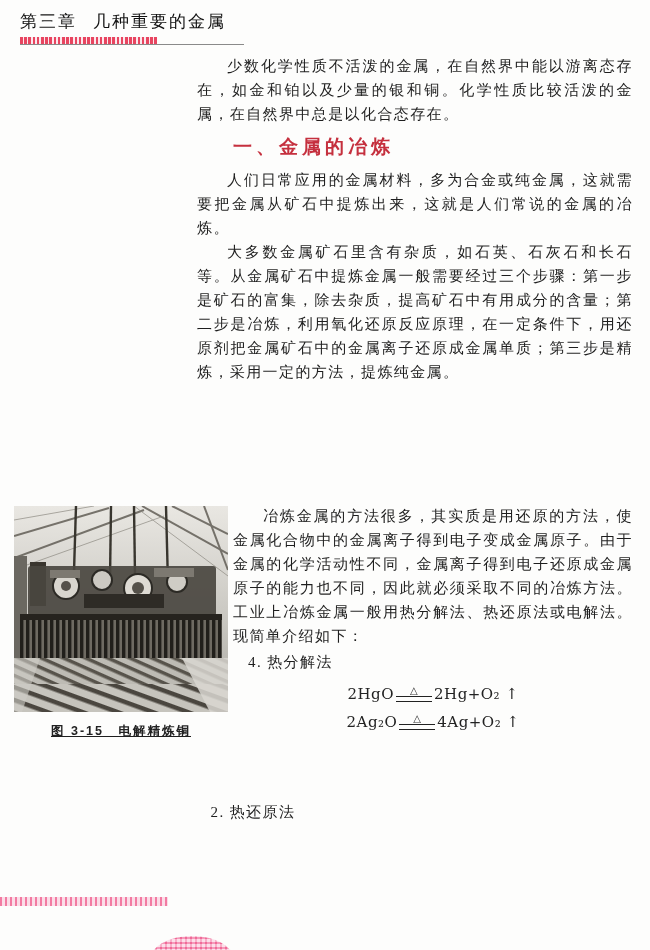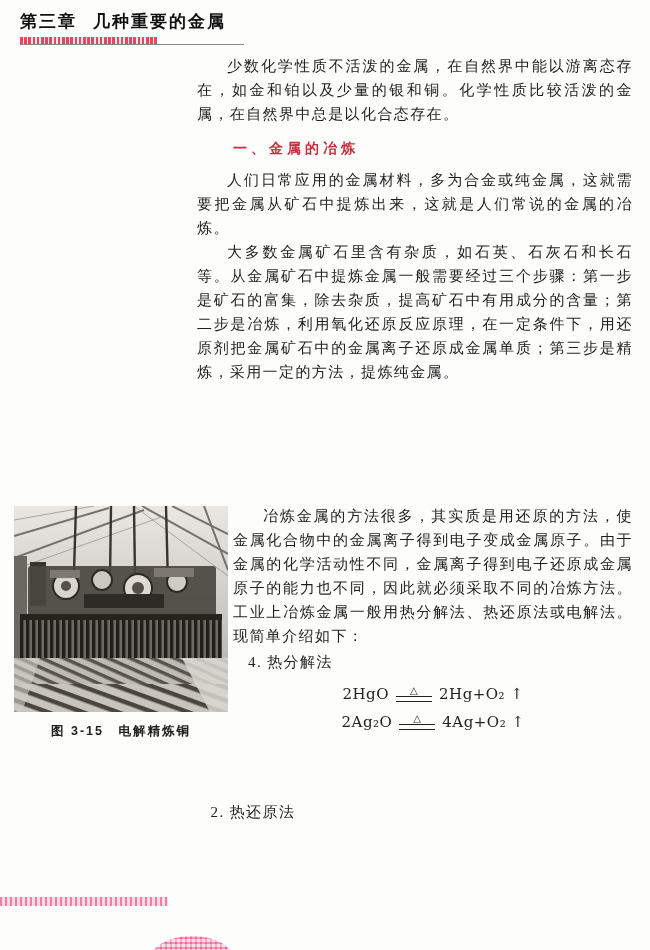--- a/index.html
+++ b/index.html
@@ -5,54 +5,54 @@
   * { margin:0; padding:0; box-sizing:border-box; }
   html,body { background:#ffffff; }
   .page {
     position:relative; width:650px; height:950px; background:#fdfdfc;
     font-family:"Liberation Serif","DejaVu Sans",serif;
     color:#1e1e1e; overflow:hidden;
   }
   
   .chapter-header {
     position:absolute; left:20px; top:10px; display:flex; gap:16px;
-    font-size:17px; font-weight:bold; letter-spacing:2px; color:#111;
+    font-size:17px; font-weight:normal; letter-spacing:2px; color:#111;
     font-family:"Liberation Sans","DejaVu Sans",sans-serif;
   }
   .header-stripes {
     position:absolute; left:20px; top:37px; width:137px; height:8px;
     background:repeating-linear-gradient(90deg,#e84560 0 2.6px,#fbe9ee 2.6px 4.2px);
   }
   .header-rule {
     position:absolute; left:20px; top:44px; width:224px; height:1px; background:#8a8a8a;
   }
   
   .block { position:absolute; font-size:15px; line-height:24px; text-align:justify; letter-spacing:1.4px; }
   #block-top { left:197px; top:56px; width:436px; }
   #block-mid { left:233px; top:506px; width:400px; }
   #block-bot { left:188px; top:800px; width:436px; }
   .para { text-indent:2em;font-family:Liberation Mono, monospace; }
   .section-heading {
-    margin:8px 0 10px 36px; font-size:14px; font-weight:bold; letter-spacing:4px;
-    color:#c5303e; font-family:Liberation Sans, sans-serif;
+    margin:8px 0 10px 36px; font-size:19px; font-weight:bold; letter-spacing:4px;
+    color:#c5303e; font-family:Liberation Mono, monospace;
   }
   .sub-title { text-indent:1em; }
   #block-bot .sub-title { text-indent:1.5em; }
   
   .equations { margin-top:6px; }
   .equation {
-    display:flex; justify-content:center; align-items:center; gap:5px;
+    display:flex; justify-content:center; align-items:center; 
     height:28px; font-family:"DejaVu Serif","DejaVu Sans",serif;
     font-size:15px; letter-spacing:0.5px; color:#222; text-indent:0;
   }
   .heq { display:inline-flex; flex-direction:column; align-items:center; margin:0 2px; }
   .heq .tri { font-size:10px; line-height:10px; color:#333; }
   .heq .dline { width:36px; height:6px; border-top:1.4px solid #222; border-bottom:1.4px solid #222; }
   
-  .figure { position:absolute; left:14px; top:506px; width:214px; }
+  .figure { position:absolute; left:14px; top:506px; width:214px;text-decoration:underline; }
   .photo { width:214px; height:206px; display:block; }
   .figure-caption {
     margin-top:11px; text-align:center; font-size:12.5px; font-weight:bold;
     letter-spacing:2px; color:#222;
     font-family:"Liberation Sans","DejaVu Sans",sans-serif;
   }
   
   .pageno-band {
     position:absolute; left:0; top:897px; width:168px; height:9px;
     background:repeating-linear-gradient(90deg,#f27ba2 0 2.5px,#fbdde8 2.5px 5px);

